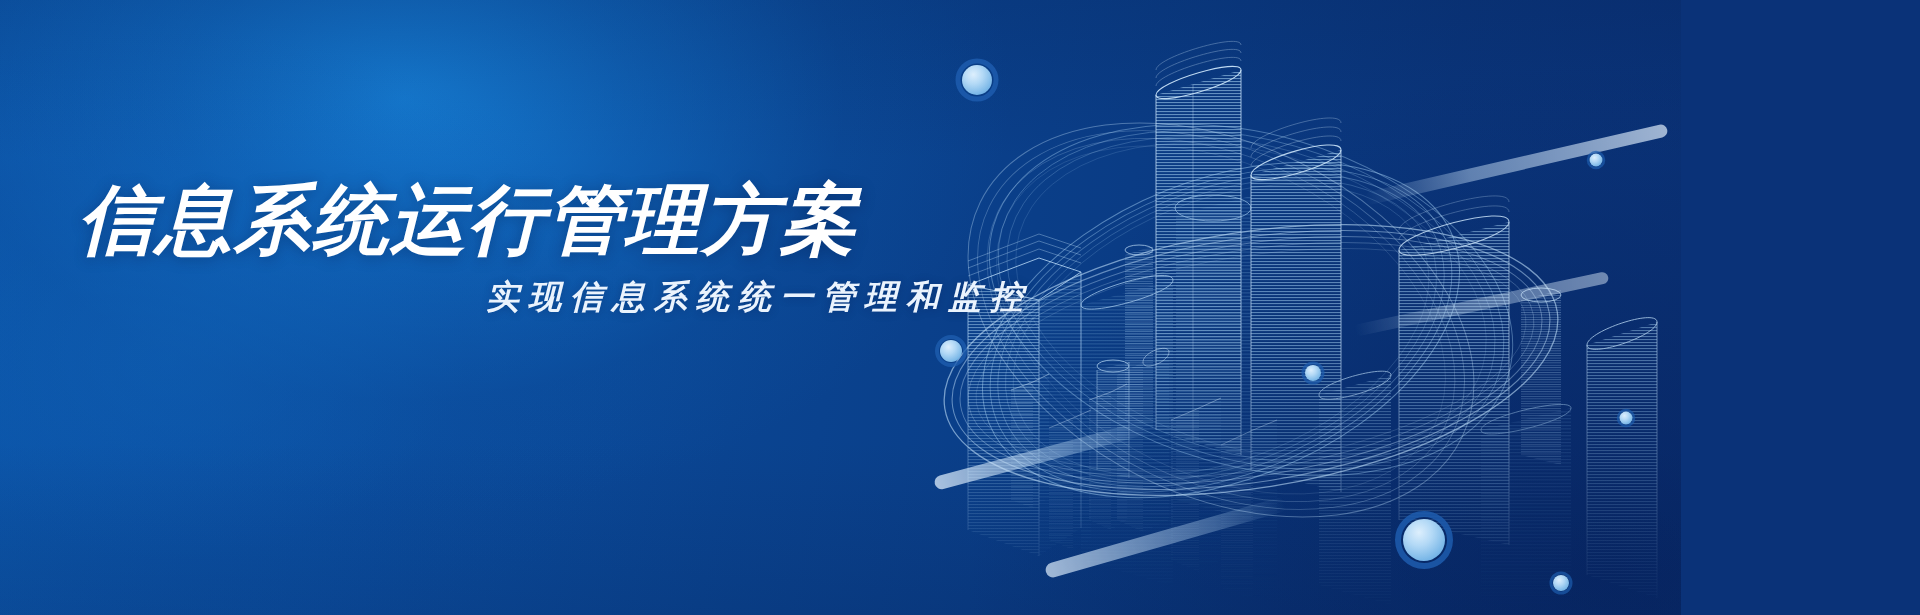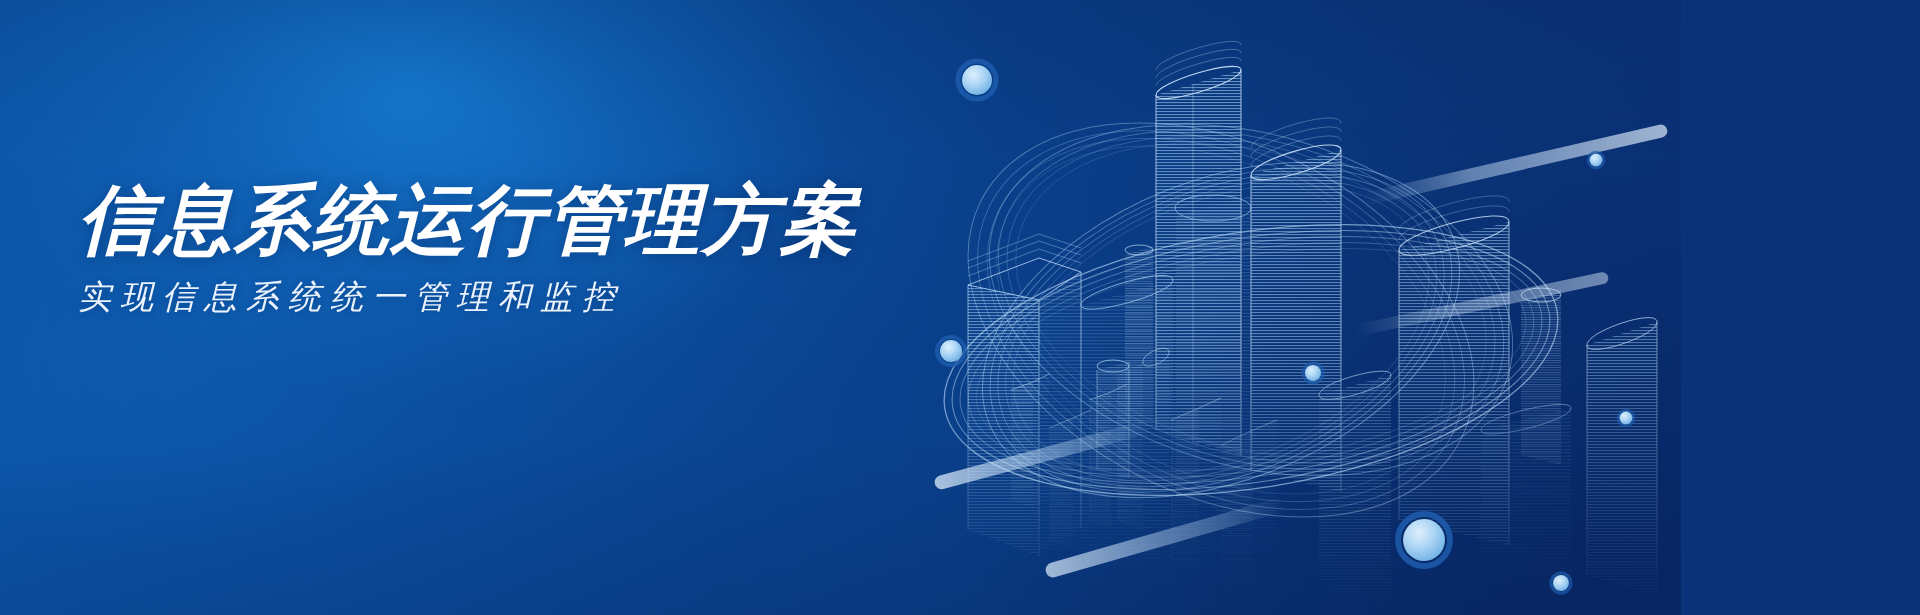--- a/index.html
+++ b/index.html
@@ -62,23 +62,24 @@
     font-style:italic;
     letter-spacing:2px;
     white-space:nowrap;
     text-shadow:0 2px 14px rgba(2,24,70,0.35);
   }
   .subtitle{
     margin:16px 0 0 0;
     color:#eaf3fd;
     font-size:33px;
     line-height:1.2;
-    font-weight:400;
+    font-weight:700;
     font-style:italic;
     letter-spacing:9px;
+    text-align:right;
     padding-right:26px;
     white-space:nowrap;
     text-shadow:0 1px 8px rgba(2,24,70,0.30);
   }
 </style>
 </head>
 <body>
 
 <div class="banner">
 

